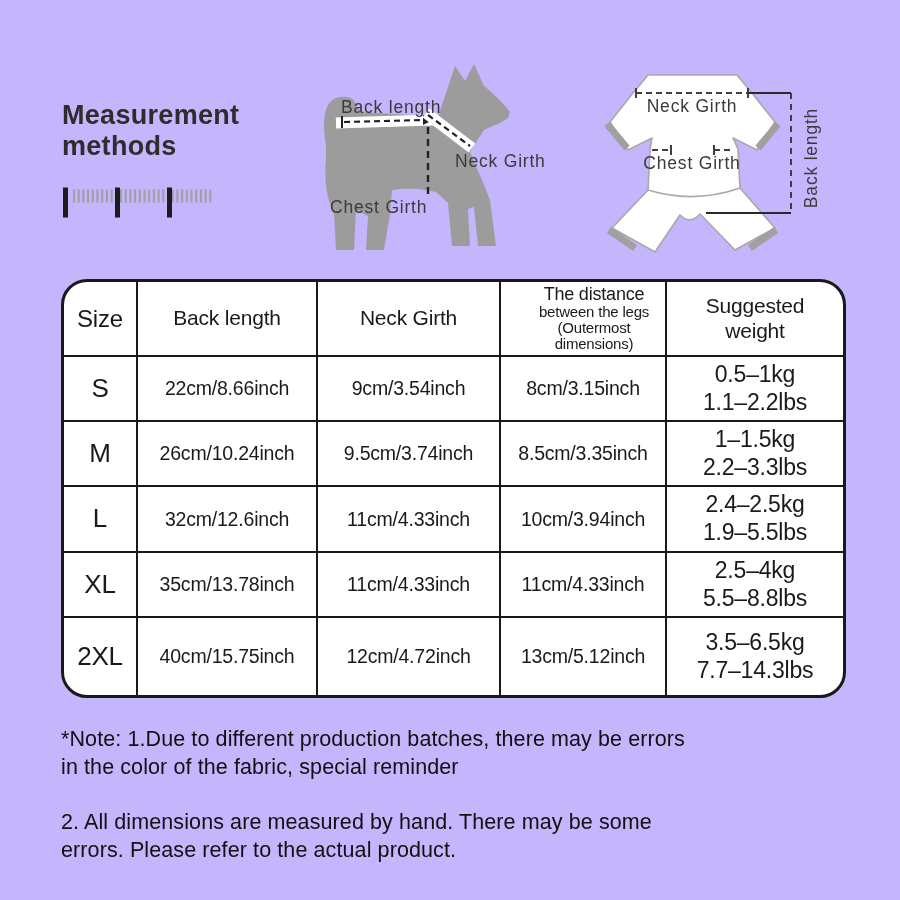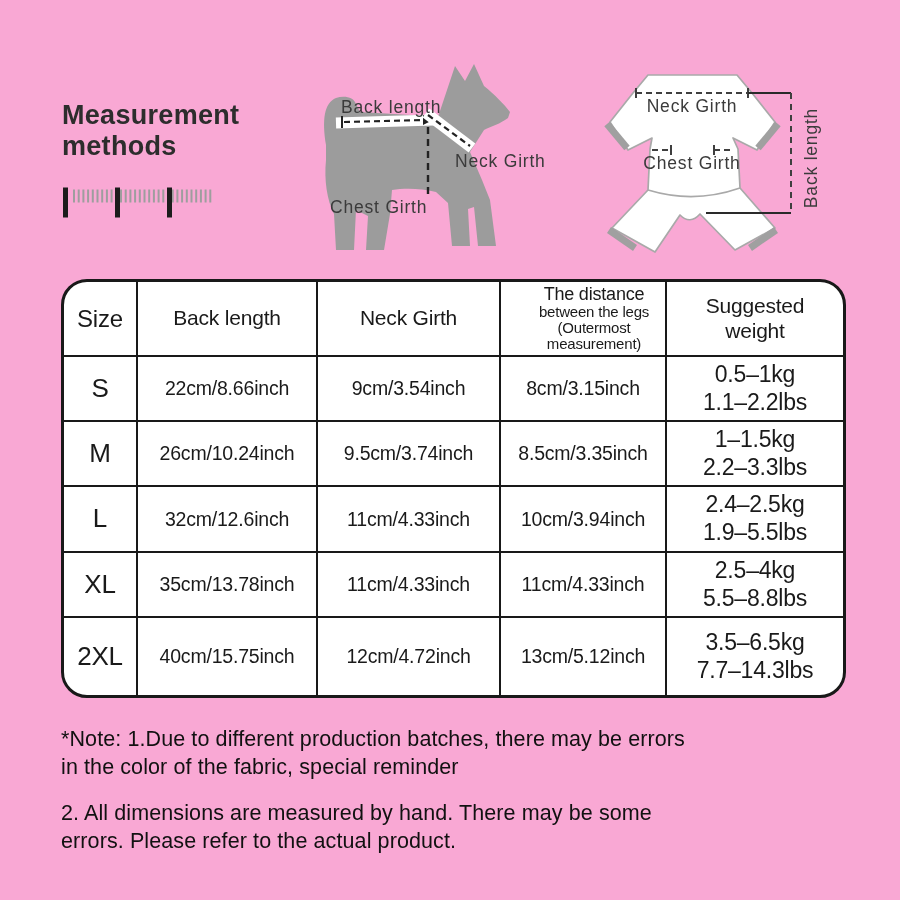--- a/index.html
+++ b/index.html
@@ -1,18 +1,18 @@
 <!DOCTYPE html>
 <html><head>
 <meta charset="utf-8">
 <style>
   * { margin:0; padding:0; box-sizing:border-box; }
   html,body { background:#ffffff; }
   #canvas {
-    position:relative; width:900px; height:900px; background:#f9a8d4;
+    position:relative; width:900px; height:900px; background:#c4b5fd;
     font-family:"Liberation Sans","DejaVu Sans",sans-serif; color:#1a1a1a;
     overflow:hidden;
   }
   svg { overflow:visible; display:block; }
 
   
   .page-title {
     position:absolute; left:62px; top:100px; width:230px;
     font-size:27px; font-weight:700; line-height:1.16; color:#2d2d2d;
     letter-spacing:0.3px;
@@ -43,21 +43,21 @@
   .head-size { font-size:24px; }
   .head-distance { font-size:15px; line-height:1.08;padding-left:22px; }
   .head-distance .big { font-size:18px; }
   .size-cell { font-size:26px; }
   .val-cell { font-size:19.5px; }
   .weight-cell { font-size:23px; line-height:1.2; }
 
   
   .notes { position:absolute; left:61px; top:726px; width:820px; color:#111; }
   .note { font-size:21.5px; line-height:1.3; letter-spacing:0.1px; }
-  .note + .note { margin-top:18px; }
+  .note + .note { margin-top:27px; }
 </style>
 </head>
 <body>
 
 <div id="canvas">
 
   <div class="page-title">
     <div>Measurement</div>
     <div>methods</div>
   </div>
@@ -133,21 +133,21 @@
 
   <div class="size-table">
 
     <div class="cell head head-size">Size</div>
     <div class="cell head">Back length</div>
     <div class="cell head">Neck Girth</div>
     <div class="cell head head-distance">
       <div class="big">The distance</div>
       <div>between the legs</div>
       <div>(Outermost</div>
-      <div>measurement)</div>
+      <div>dimensions)</div>
     </div>
     <div class="cell head">
       <div>Suggested</div>
       <div>weight</div>
     </div>
 
     <div class="cell size-cell">S</div>
     <div class="cell val-cell">22cm/8.66inch</div>
     <div class="cell val-cell">9cm/3.54inch</div>
     <div class="cell val-cell">8cm/3.15inch</div>

